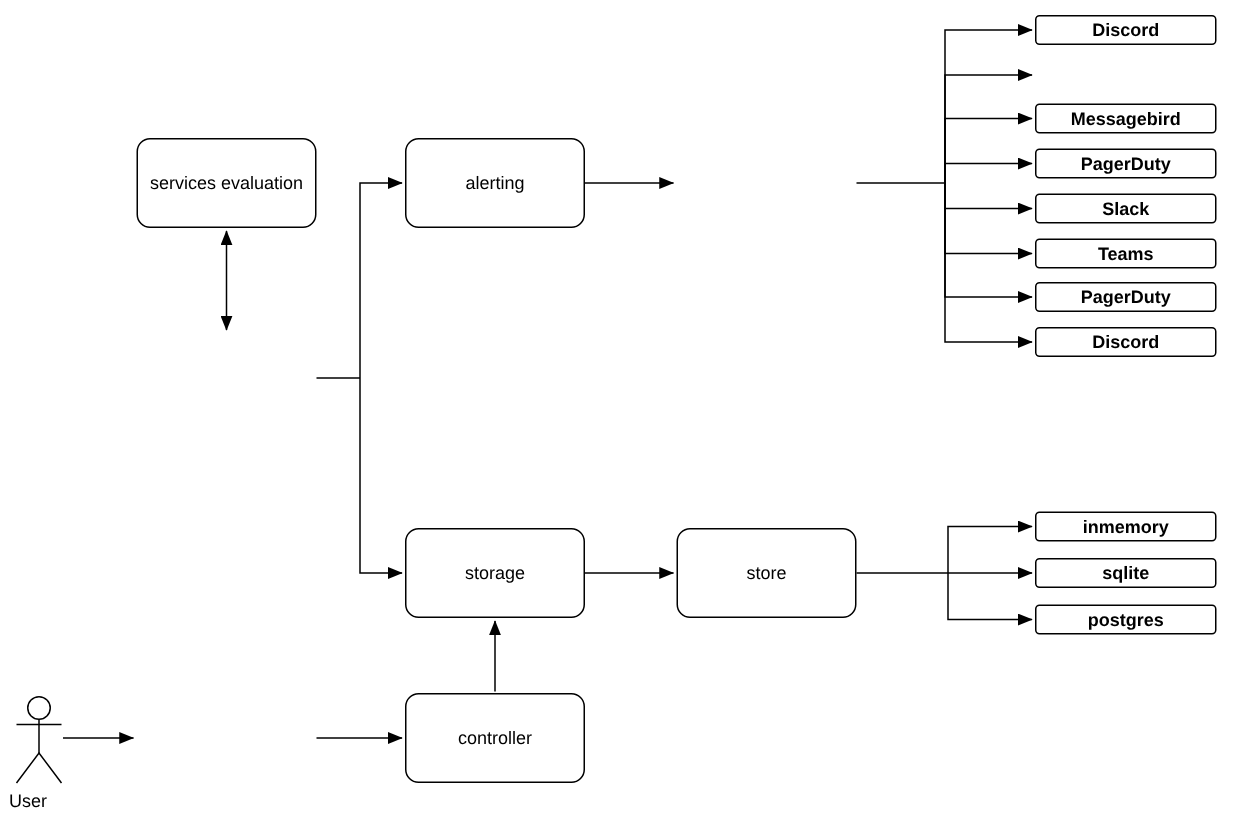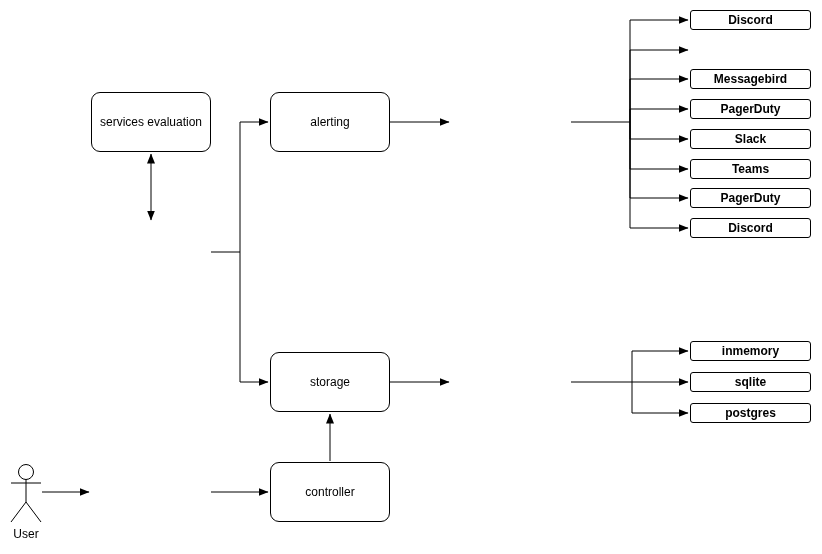--- a/index.html
+++ b/index.html
@@ -46,21 +46,21 @@
     width: 121px;
     height: 20px;
     border-radius: 3px;
     font-weight: bold;
   }
   .actor-label {
     position: absolute;
     left: 6px;
     top: 527px;
     width: 40px;
-    text-align: center;
+    text-align: left;
   }
 </style>
 </head>
 <body>
 
 <div id="canvas">
 
   <svg id="edges" viewBox="0 0 822 554" xmlns="http://www.w3.org/2000/svg">
     <defs>
       <marker id="arrow" viewBox="0 0 10 8" markerWidth="10" markerHeight="8" refX="9.5" refY="4" orient="auto-start-reverse" markerUnits="userSpaceOnUse">
@@ -107,20 +107,21 @@
         <path d="M26,479.5 L26,502"></path>
         <path d="M11,483 L41,483"></path>
         <path d="M11,522 L26,502 L41,522"></path>
       </g>
     </g>
   </svg>
 
   <div class="node big" style="left:91px; top:92px">services evaluation</div>
   <div class="node big" style="left:270px; top:92px">alerting</div>
   <div class="node big" style="left:270px; top:352px">storage</div>
+  <div class="node big" style="left:451px; top:352px">store</div>
   <div class="node big" style="left:270px; top:462px">controller</div>
 
   <div class="node small" style="top:10px">Discord</div>
   <div class="node small" style="top:69px">Messagebird</div>
   <div class="node small" style="top:99px">PagerDuty</div>
   <div class="node small" style="top:129px">Slack</div>
   <div class="node small" style="top:159px">Teams</div>
   <div class="node small" style="top:188px">PagerDuty</div>
   <div class="node small" style="top:218px">Discord</div>
 

